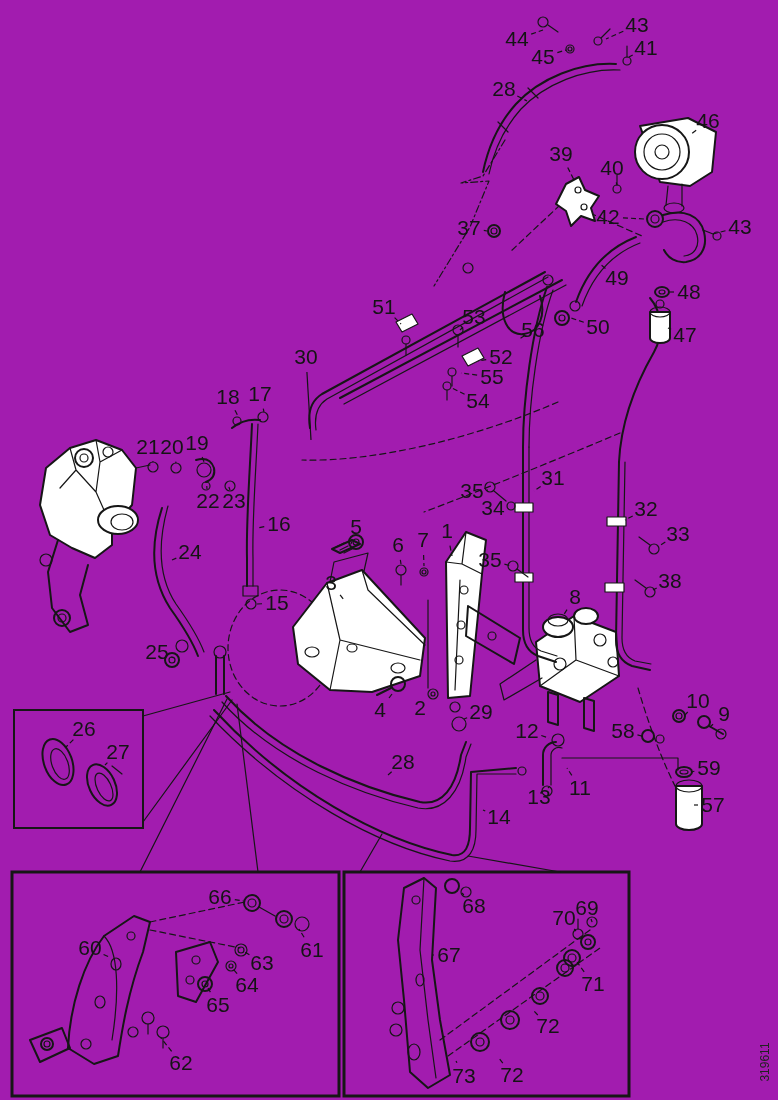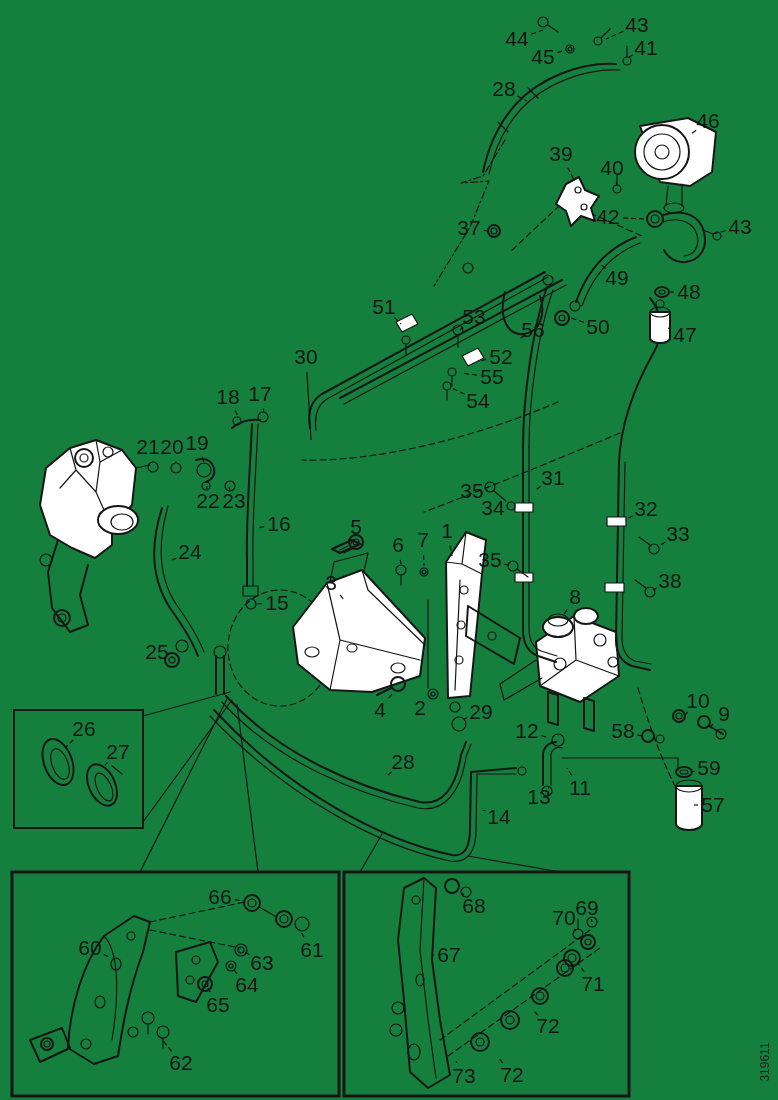--- a/index.html
+++ b/index.html
@@ -1,16 +1,16 @@
 <!DOCTYPE html>
 <html><head>
 <meta charset="utf-8">
 <style>
   html,body{margin:0;padding:0;background:#e8e8e8;}
-  .page{position:relative;width:778px;height:1100px;background:#15803d;overflow:hidden;
+  .page{position:relative;width:778px;height:1100px;background:#a21caf;overflow:hidden;
         font-family:"Liberation Sans",sans-serif;}
   svg{position:absolute;left:0;top:0;}
   
   .art{stroke:#161616;stroke-width:2;fill:none;stroke-linecap:round;stroke-linejoin:round;}
   .art.thin{stroke-width:1.2;}
   .art.dash{stroke-width:1.2;stroke-dasharray:6 4;}
   .art.dashdot{stroke-width:1.2;stroke-dasharray:7 3 2 3;}
   .art.wfill{fill:#ffffff;}
   .inset-box{fill:none;stroke:#161616;}
   .callout{font-family:"Liberation Sans",sans-serif;font-size:21px;fill:#141414;

